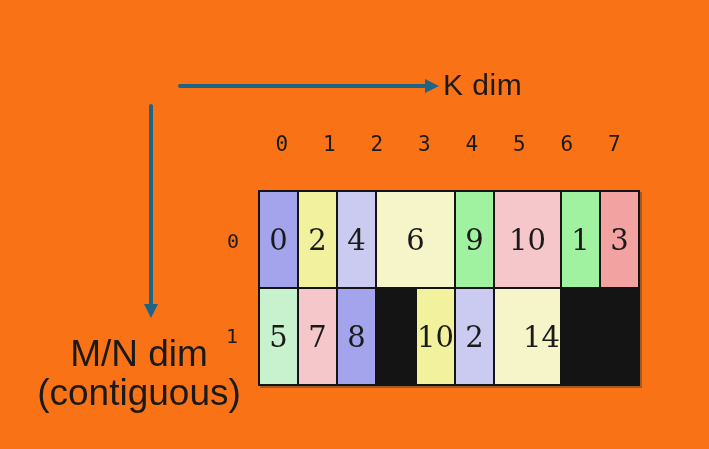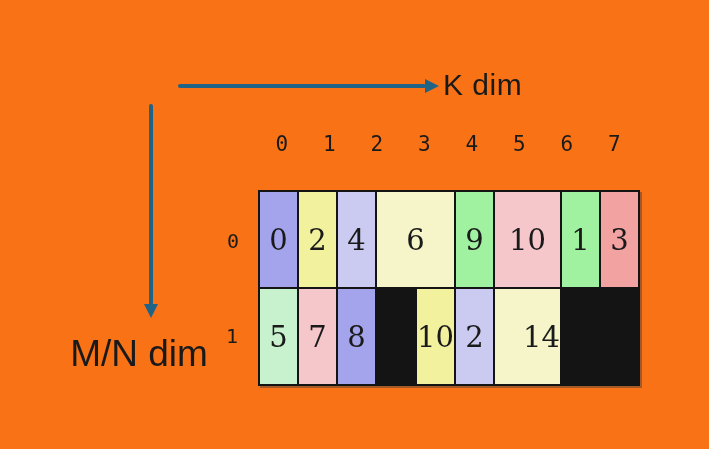--- a/index.html
+++ b/index.html
@@ -88,20 +88,21 @@
 <div class="canvas">
 
   <div class="h-arrow-line" style="background-color: rgb(31, 99, 135);"></div>
   <div class="h-arrow-head" style="border-left-color: rgb(31, 99, 135);"></div>
   <div class="k-label">K dim</div>
 
   <div class="v-arrow-line" style="background-color: rgb(31, 99, 135);"></div>
   <div class="v-arrow-head" style="border-top-color: rgb(31, 99, 135);"></div>
   <div class="mn-label">
     <div>M/N dim</div>
+    <div>(contiguous)</div>
   </div>
 
   <div class="col-headers">
     <div class="hdr">0</div>
     <div class="hdr">1</div>
     <div class="hdr">2</div>
     <div class="hdr">3</div>
     <div class="hdr">4</div>
     <div class="hdr">5</div>
     <div class="hdr">6</div>

